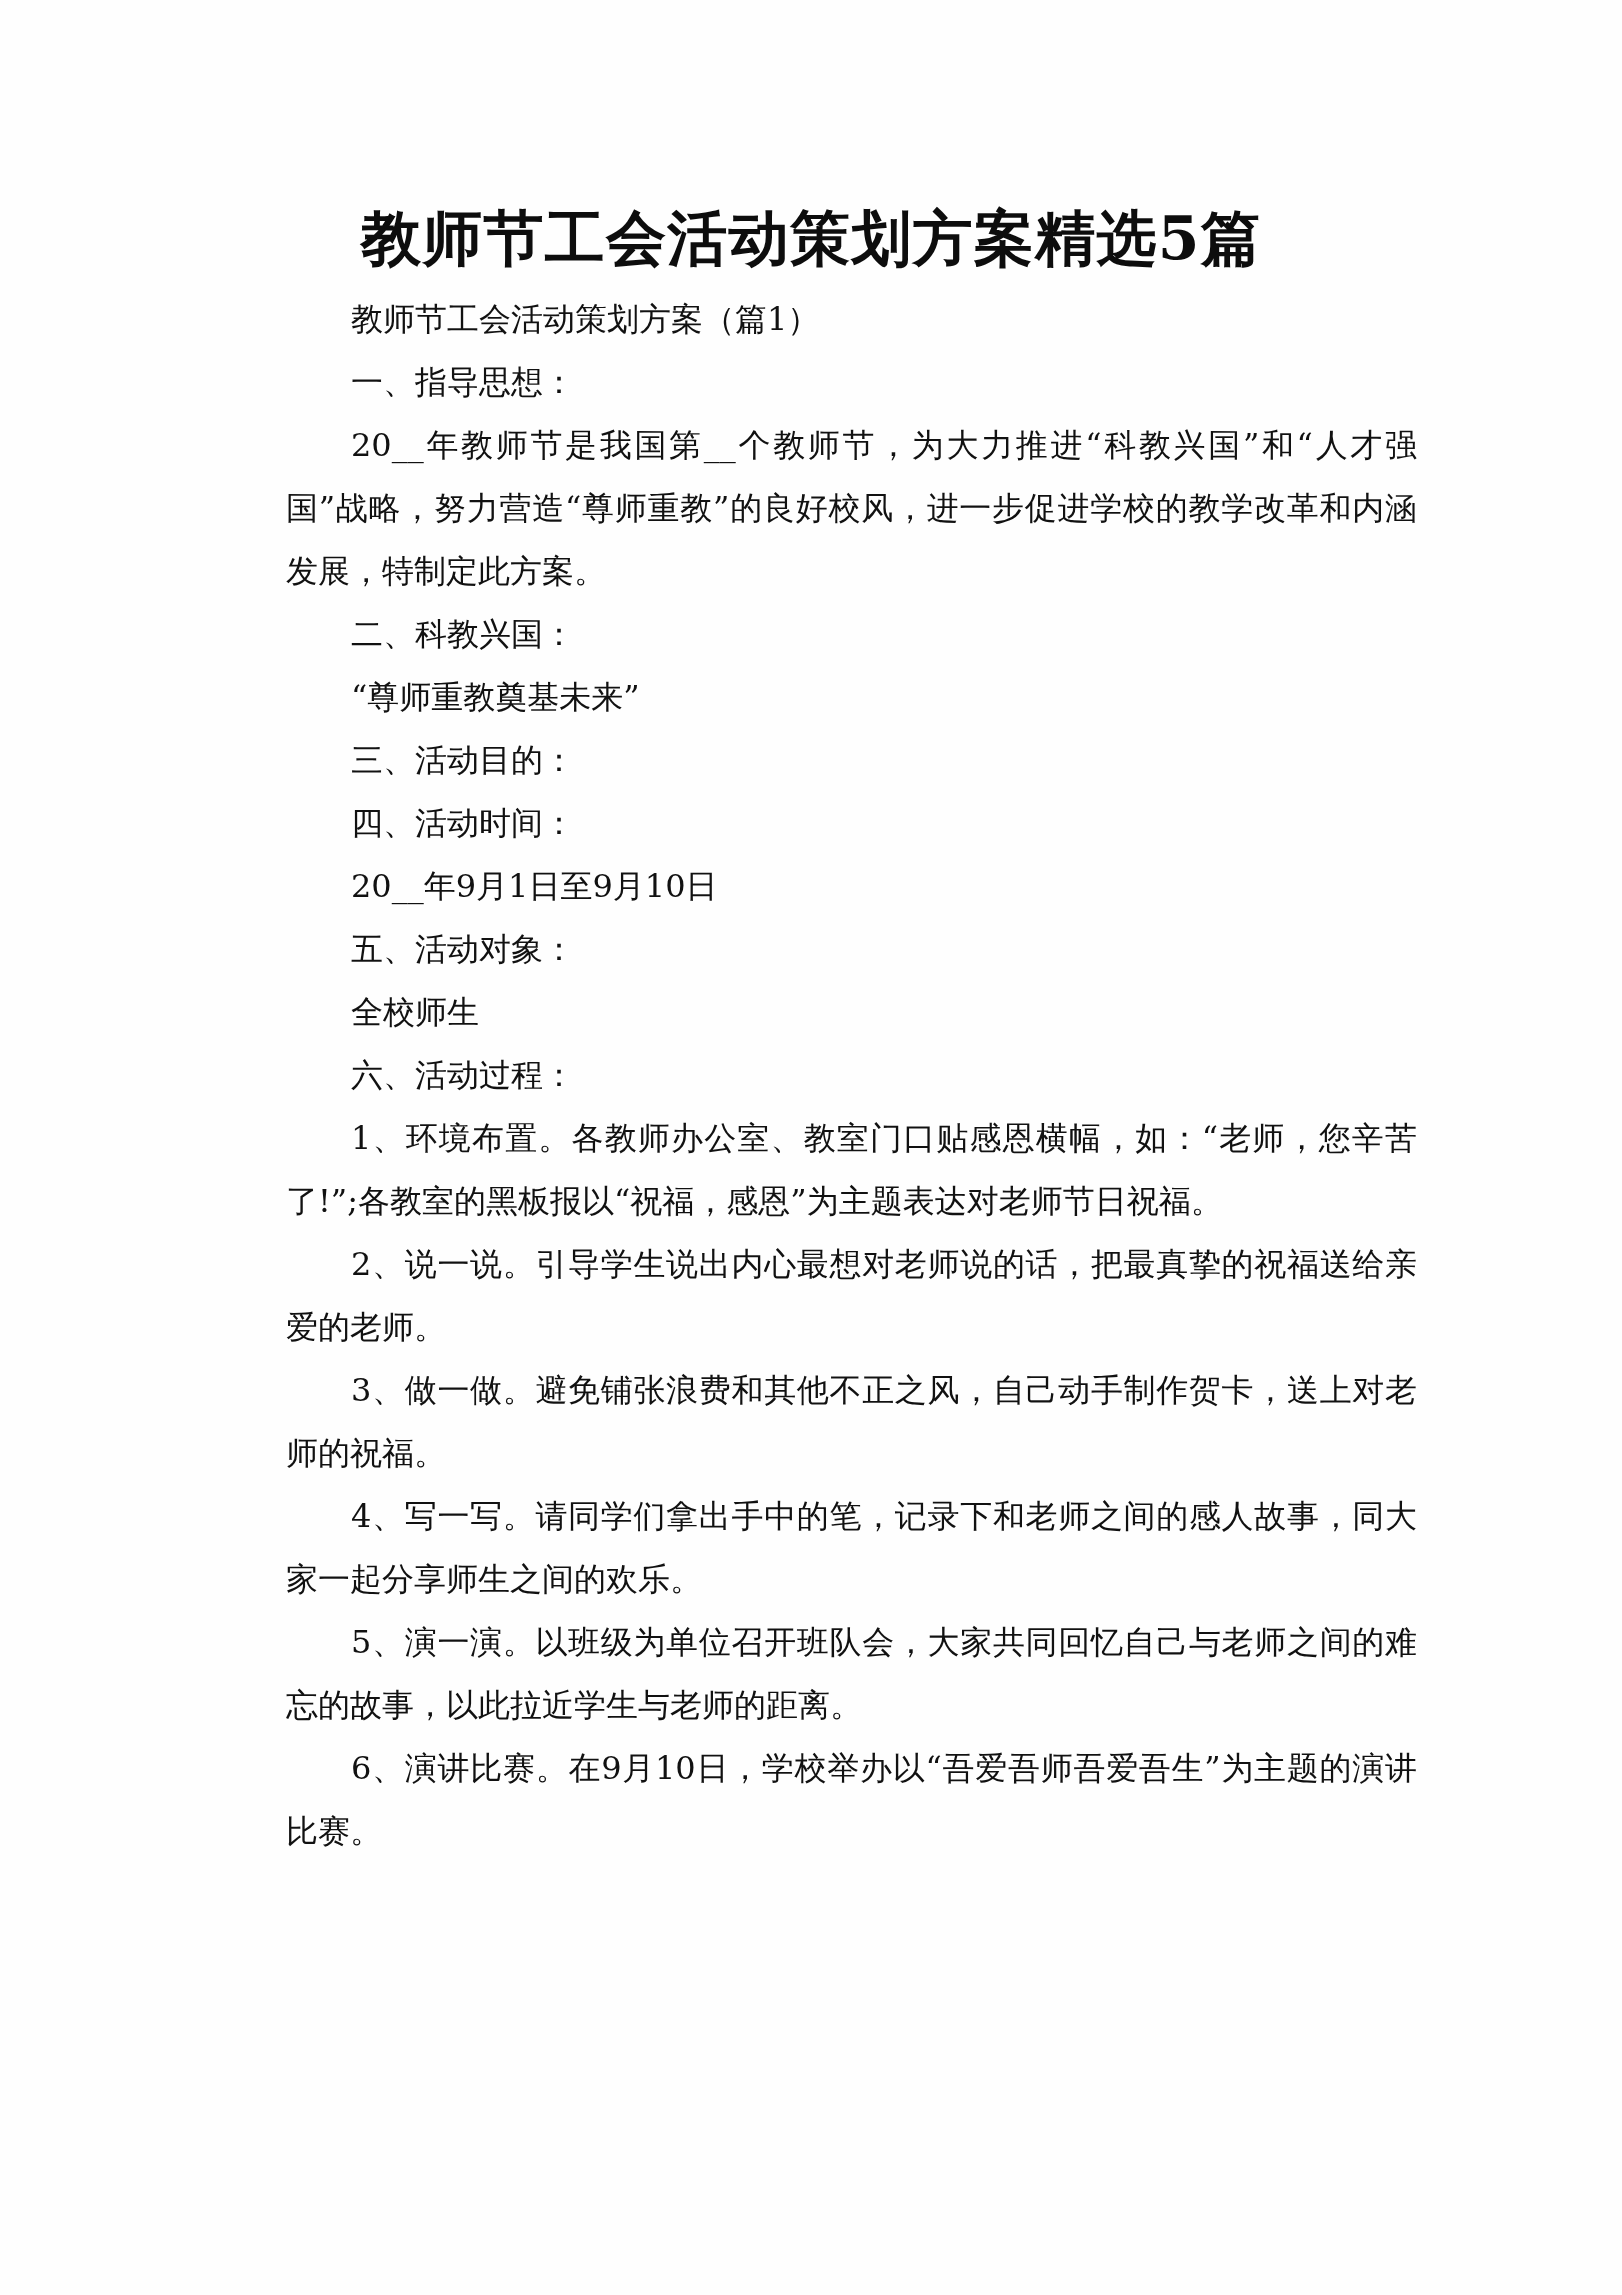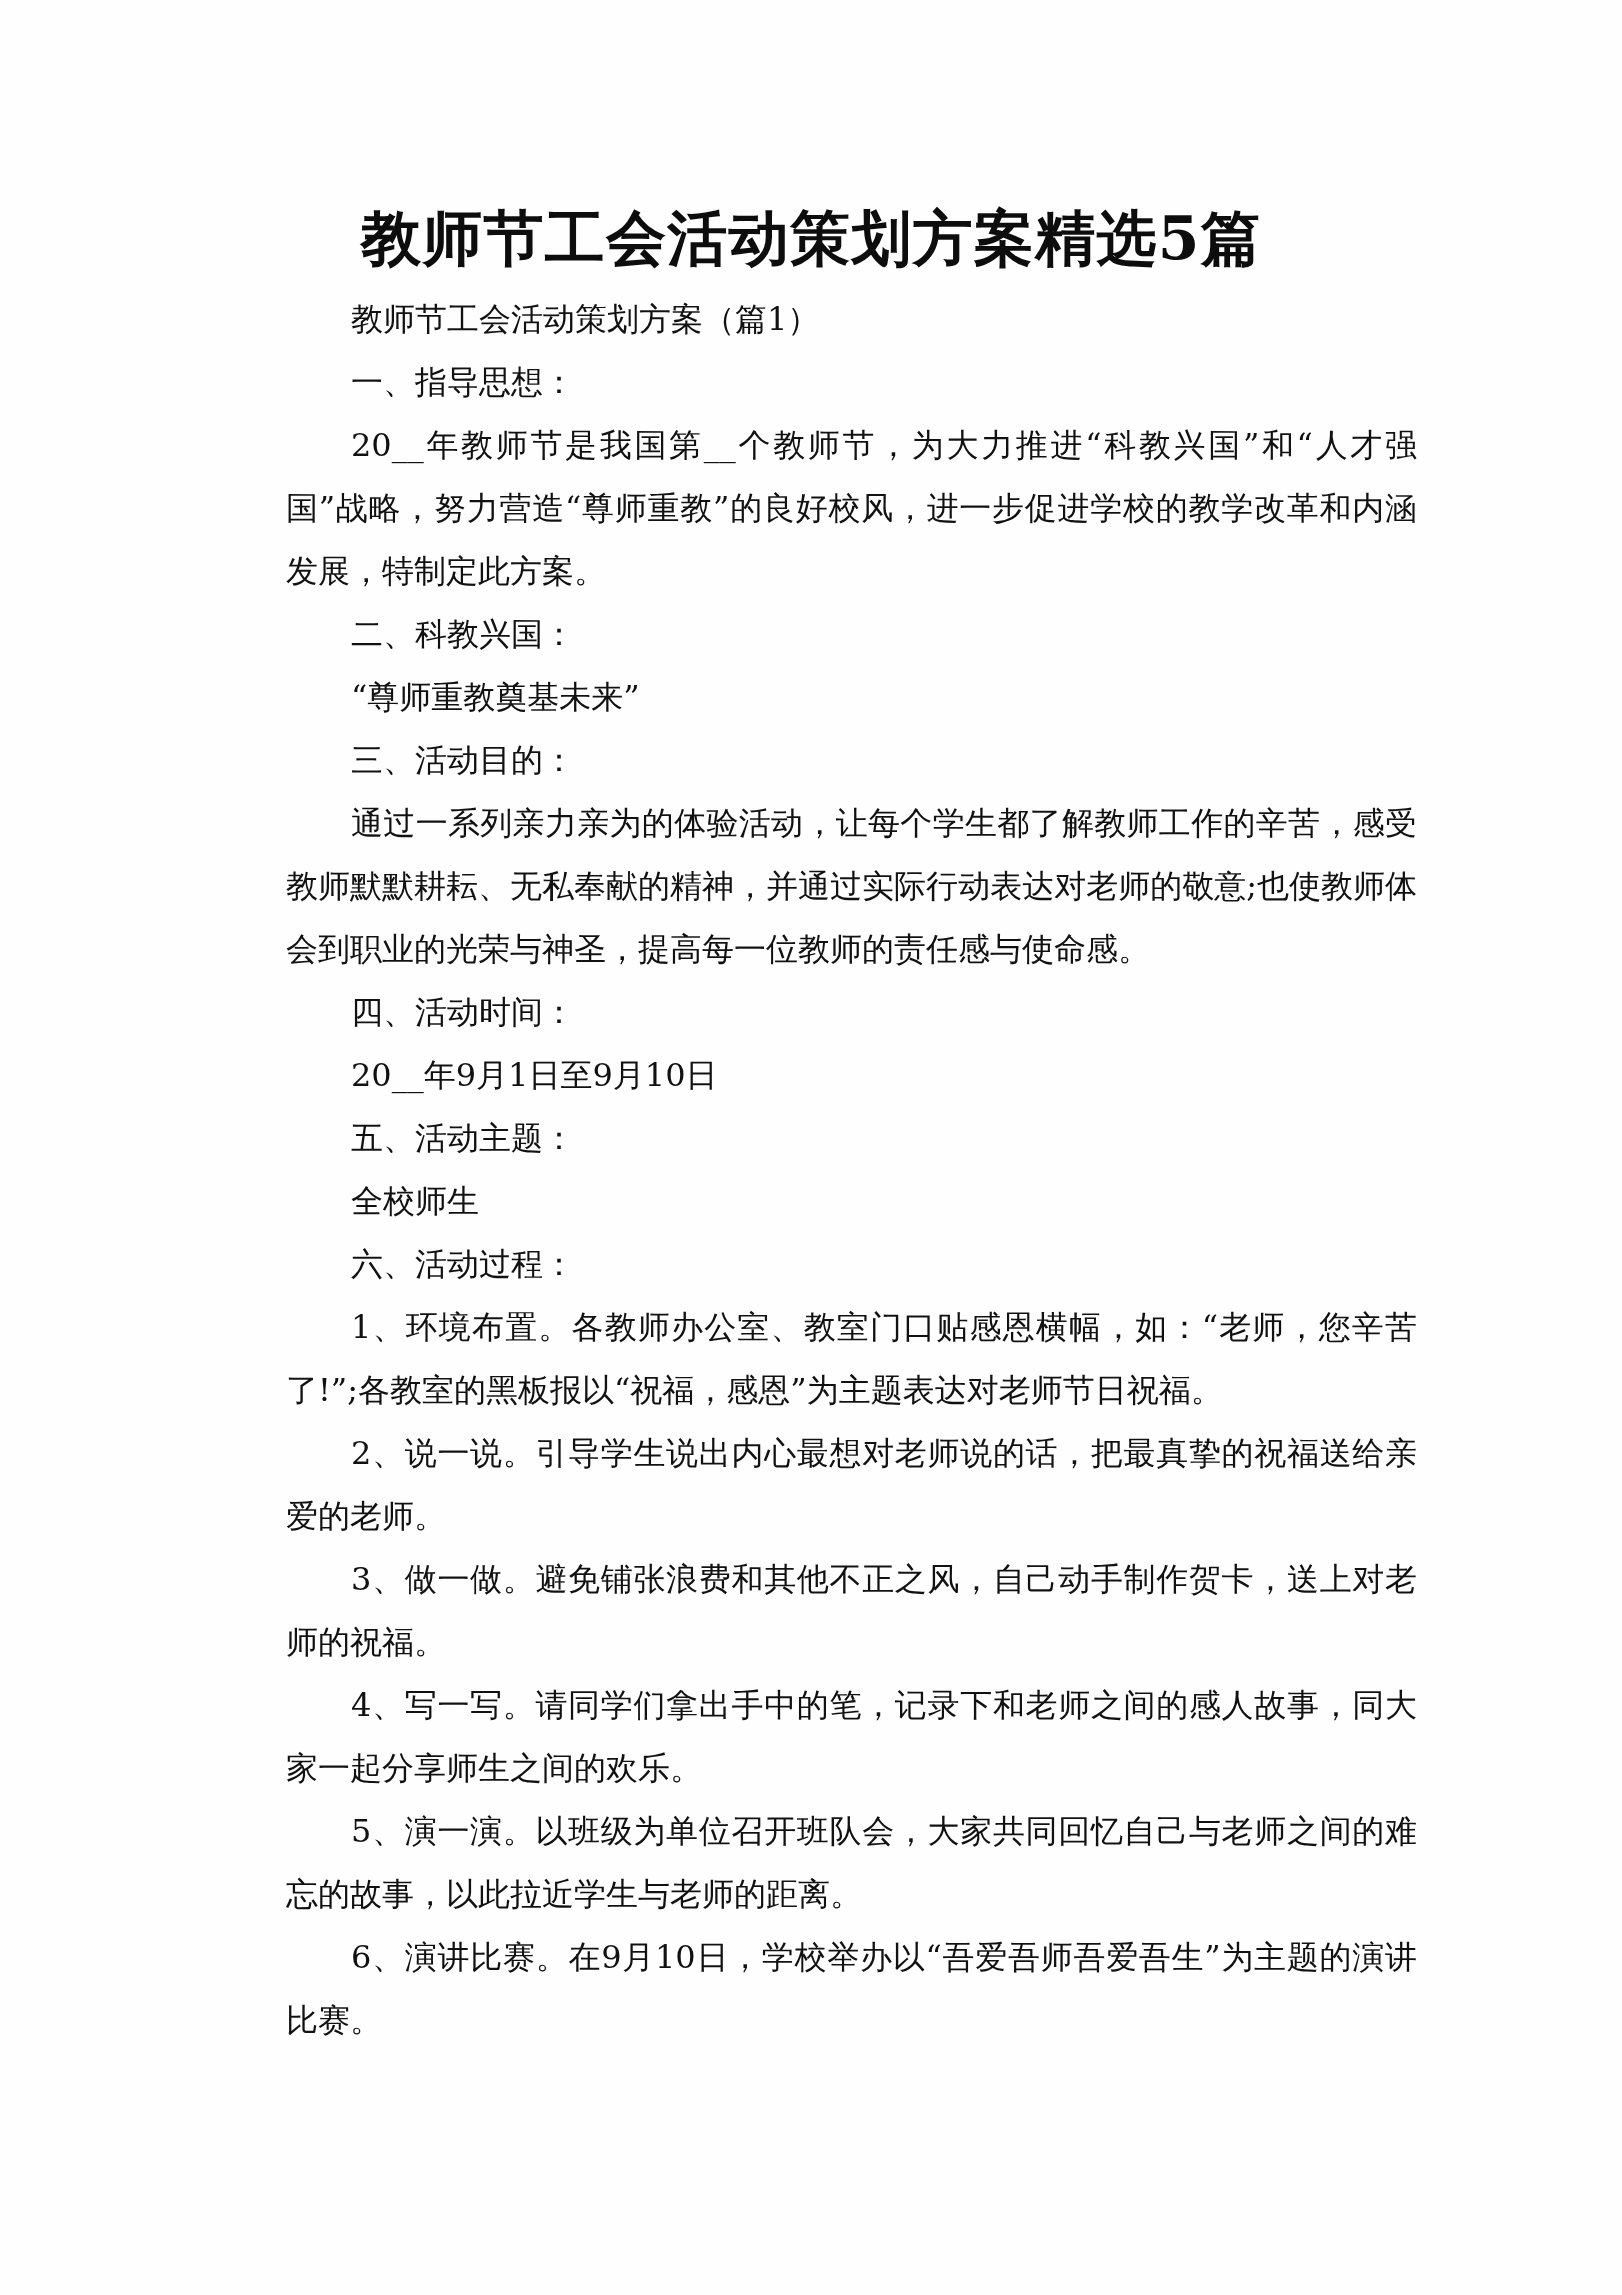--- a/index.html
+++ b/index.html
@@ -26,24 +26,23 @@
 
 <div class="page">
   <div class="title">教师节工会活动策划方案精选5篇</div>
   <div class="body">
     <p class="p">教师节工会活动策划方案（篇1）</p>
     <p class="p">一、指导思想：</p>
     <p class="p">20__年教师节是我国第__个教师节，为大力推进“科教兴国”和“人才强国”战略，努力营造“尊师重教”的良好校风，进一步促进学校的教学改革和内涵发展，特制定此方案。</p>
     <p class="p">二、科教兴国：</p>
     <p class="p">“尊师重教奠基未来”</p>
     <p class="p">三、活动目的：</p>
-    <p class="p">通过一系列亲力亲为的体验活动，让每个学生都了解教师工作的辛苦，感受教师默默耕耘、无私奉献的精神，并通过实际行动表达对老师的敬意;也使教师体会到职业的光荣与神圣，提高每一位教师的责任感与使命感。</p>
     <p class="p">四、活动时间：</p>
     <p class="p">20__年9月1日至9月10日</p>
-    <p class="p">五、活动主题：</p>
+    <p class="p">五、活动对象：</p>
     <p class="p">全校师生</p>
     <p class="p">六、活动过程：</p>
     <p class="p">1、环境布置。各教师办公室、教室门口贴感恩横幅，如：“老师，您辛苦了!”;各教室的黑板报以“祝福，感恩”为主题表达对老师节日祝福。</p>
     <p class="p">2、说一说。引导学生说出内心最想对老师说的话，把最真挚的祝福送给亲爱的老师。</p>
     <p class="p">3、做一做。避免铺张浪费和其他不正之风，自己动手制作贺卡，送上对老师的祝福。</p>
     <p class="p">4、写一写。请同学们拿出手中的笔，记录下和老师之间的感人故事，同大家一起分享师生之间的欢乐。</p>
     <p class="p">5、演一演。以班级为单位召开班队会，大家共同回忆自己与老师之间的难忘的故事，以此拉近学生与老师的距离。</p>
     <p class="p">6、演讲比赛。在9月10日，学校举办以“吾爱吾师吾爱吾生”为主题的演讲比赛。</p>
   </div>
 </div>

